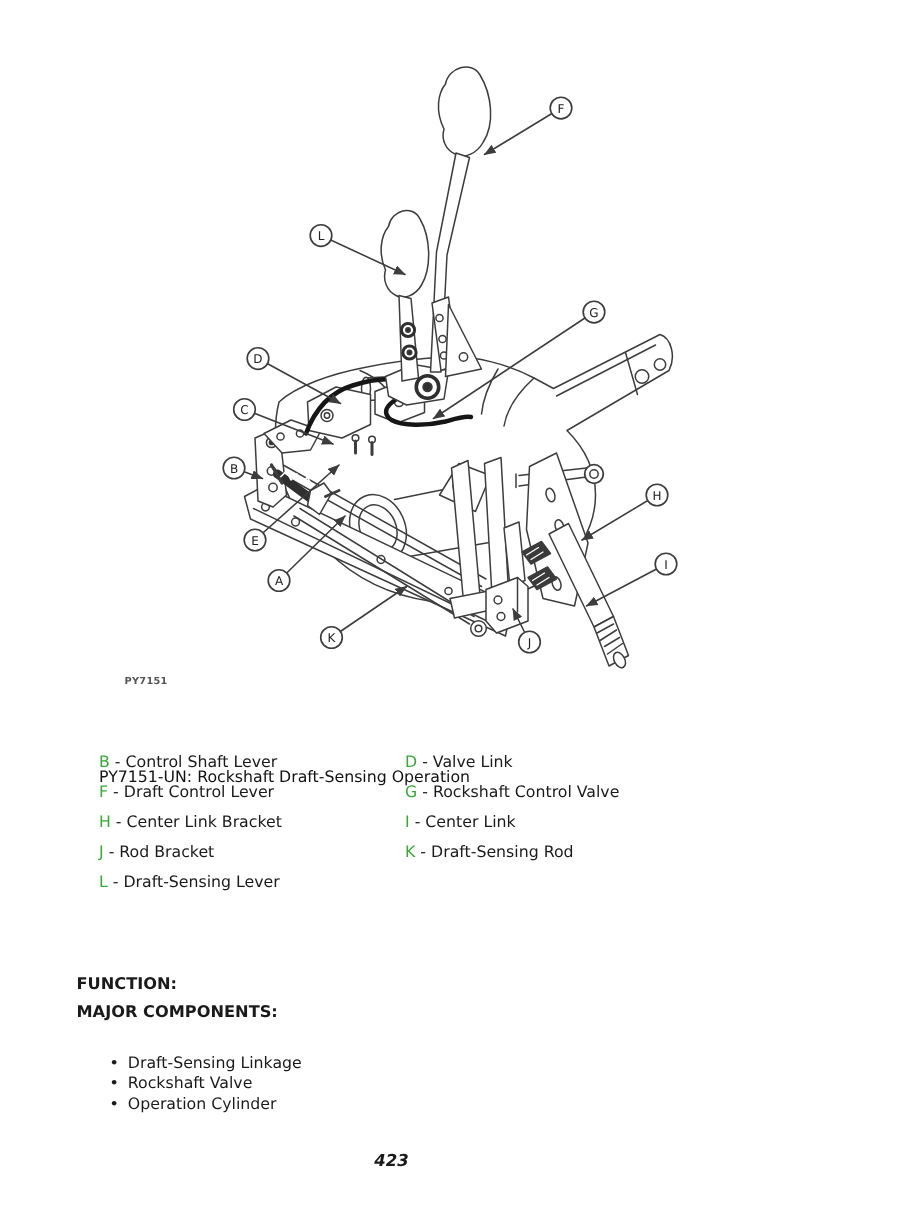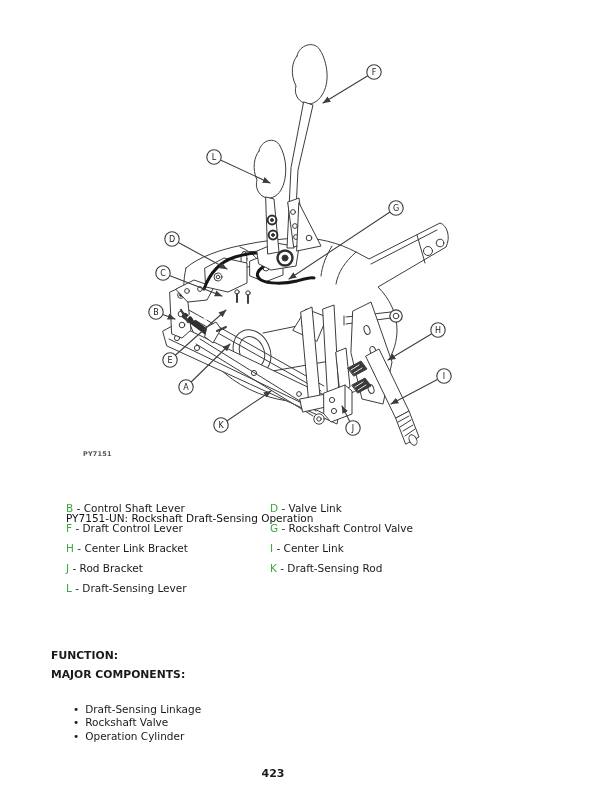--- a/index.html
+++ b/index.html
@@ -39,22 +39,22 @@
   .sections{
     left:51px;top:647px;width:530px;
     font-size:10.8px;line-height:18.7px;font-weight:bold;
   }
   .bullets{
     left:73px;top:703px;
     font-size:10.5px;line-height:13.4px;
   }
   .brow{display:flex;gap:6px;}
   .pagenum{
-    left:12px;top:767px;width:522px;
-    text-align:center;font-size:11px;font-weight:bold;
+    left:0;top:767px;width:522px;
+    text-align:center;font-size:11px;font-weight:bold;font-style:italic;
   }
   .figure-svg{left:0;top:0;}
 </style>
 </head>
 <body>
 
 <div class="page">
 
   <svg class="abs figure-svg" width="600" height="465" viewBox="0 0 600 465">
     <defs>

